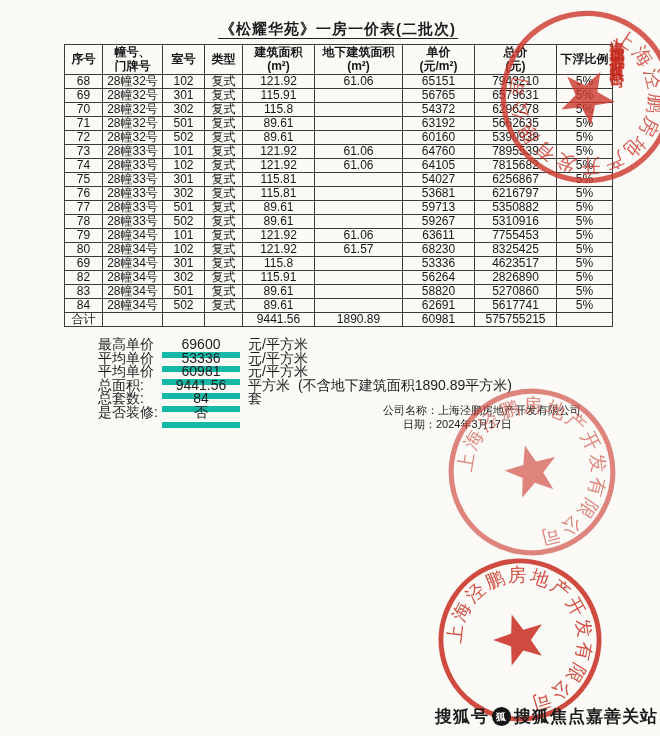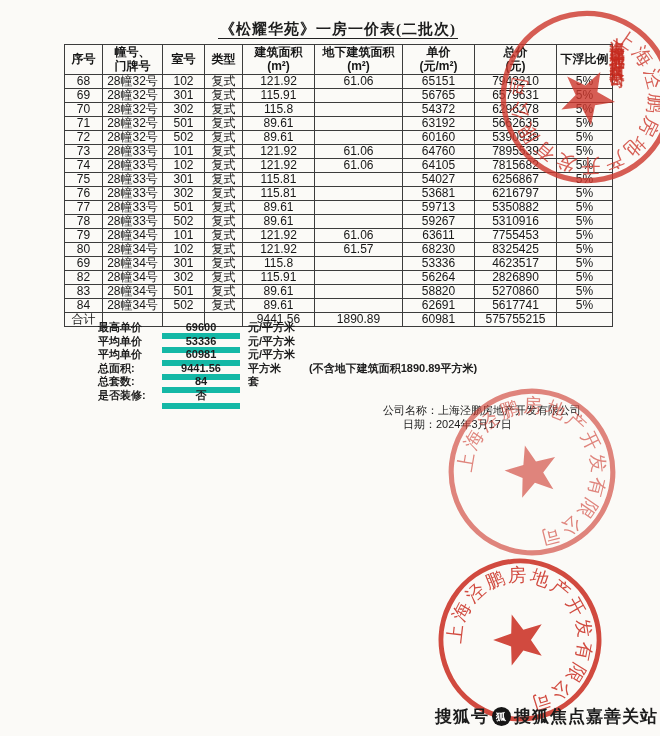--- a/index.html
+++ b/index.html
@@ -8,36 +8,36 @@
     font-family:"Liberation Sans","DejaVu Sans",sans-serif;
     background:#e9e9e9;
   }
   .page{
     position:relative;width:660px;height:736px;overflow:hidden;
     background:#fbfaf7;color:#1d1d1d;
   }
   
   .doc-title{
     position:absolute;left:64px;top:20px;width:548px;
-    text-align:center;font-size:15px;font-weight:bold;letter-spacing:1px;font-family:Liberation Serif, serif;
+    text-align:center;font-size:15px;font-weight:bold;letter-spacing:1px;
   }
   .doc-title span{border-bottom:1.5px solid #222;padding:0 2px 1px;}
   
   .table-wrap{position:absolute;left:64px;top:44px;}
   table{border-collapse:collapse;table-layout:fixed;width:548px;font-size:12px;color:#161616;}
   th,td{border:1px solid #3c3c3c;text-align:center;padding:0 1px;height:13px;line-height:1.05;overflow:hidden;white-space:nowrap;}
   th{font-weight:bold;white-space:pre-line;height:28px;line-height:1.2;}
   tr.total td{height:13px;}
   
-  .summary{position:absolute;left:98px;top:320px;font-size:11px;font-weight:bold;}
+  .summary{position:absolute;left:98px;top:336px;font-size:14px;}
   .sline{display:flex;align-items:baseline;height:13.6px;}
   .sline .lab{display:inline-block;width:64px;}
   .sline .val{display:inline-block;min-width:78px;text-align:center;border-bottom:6px solid #14b8a6;}
   .sline .unit{margin-left:8px;}
-  .sline .note{margin-left:28px;}
+  .sline .note{margin-left:8px;}
   
   .company-block{position:absolute;left:383px;top:403px;font-size:11px;line-height:14px;}
   .company-block .date-line{margin-left:20px;}
   
   .stamp{position:absolute;color:#cd372c;}
   .stamp-a{left:498px;top:8px;width:178px;height:178px;transform:rotate(100deg);opacity:.8;}
   .stamp-b{left:446px;top:386px;width:172px;height:172px;transform:rotate(-15deg);opacity:.6;}
   .stamp-c{left:436px;top:556px;width:168px;height:168px;transform:rotate(-18deg);opacity:.9;}
   .vtext{
     position:absolute;left:548px;top:26px;height:132px;width:78px;

